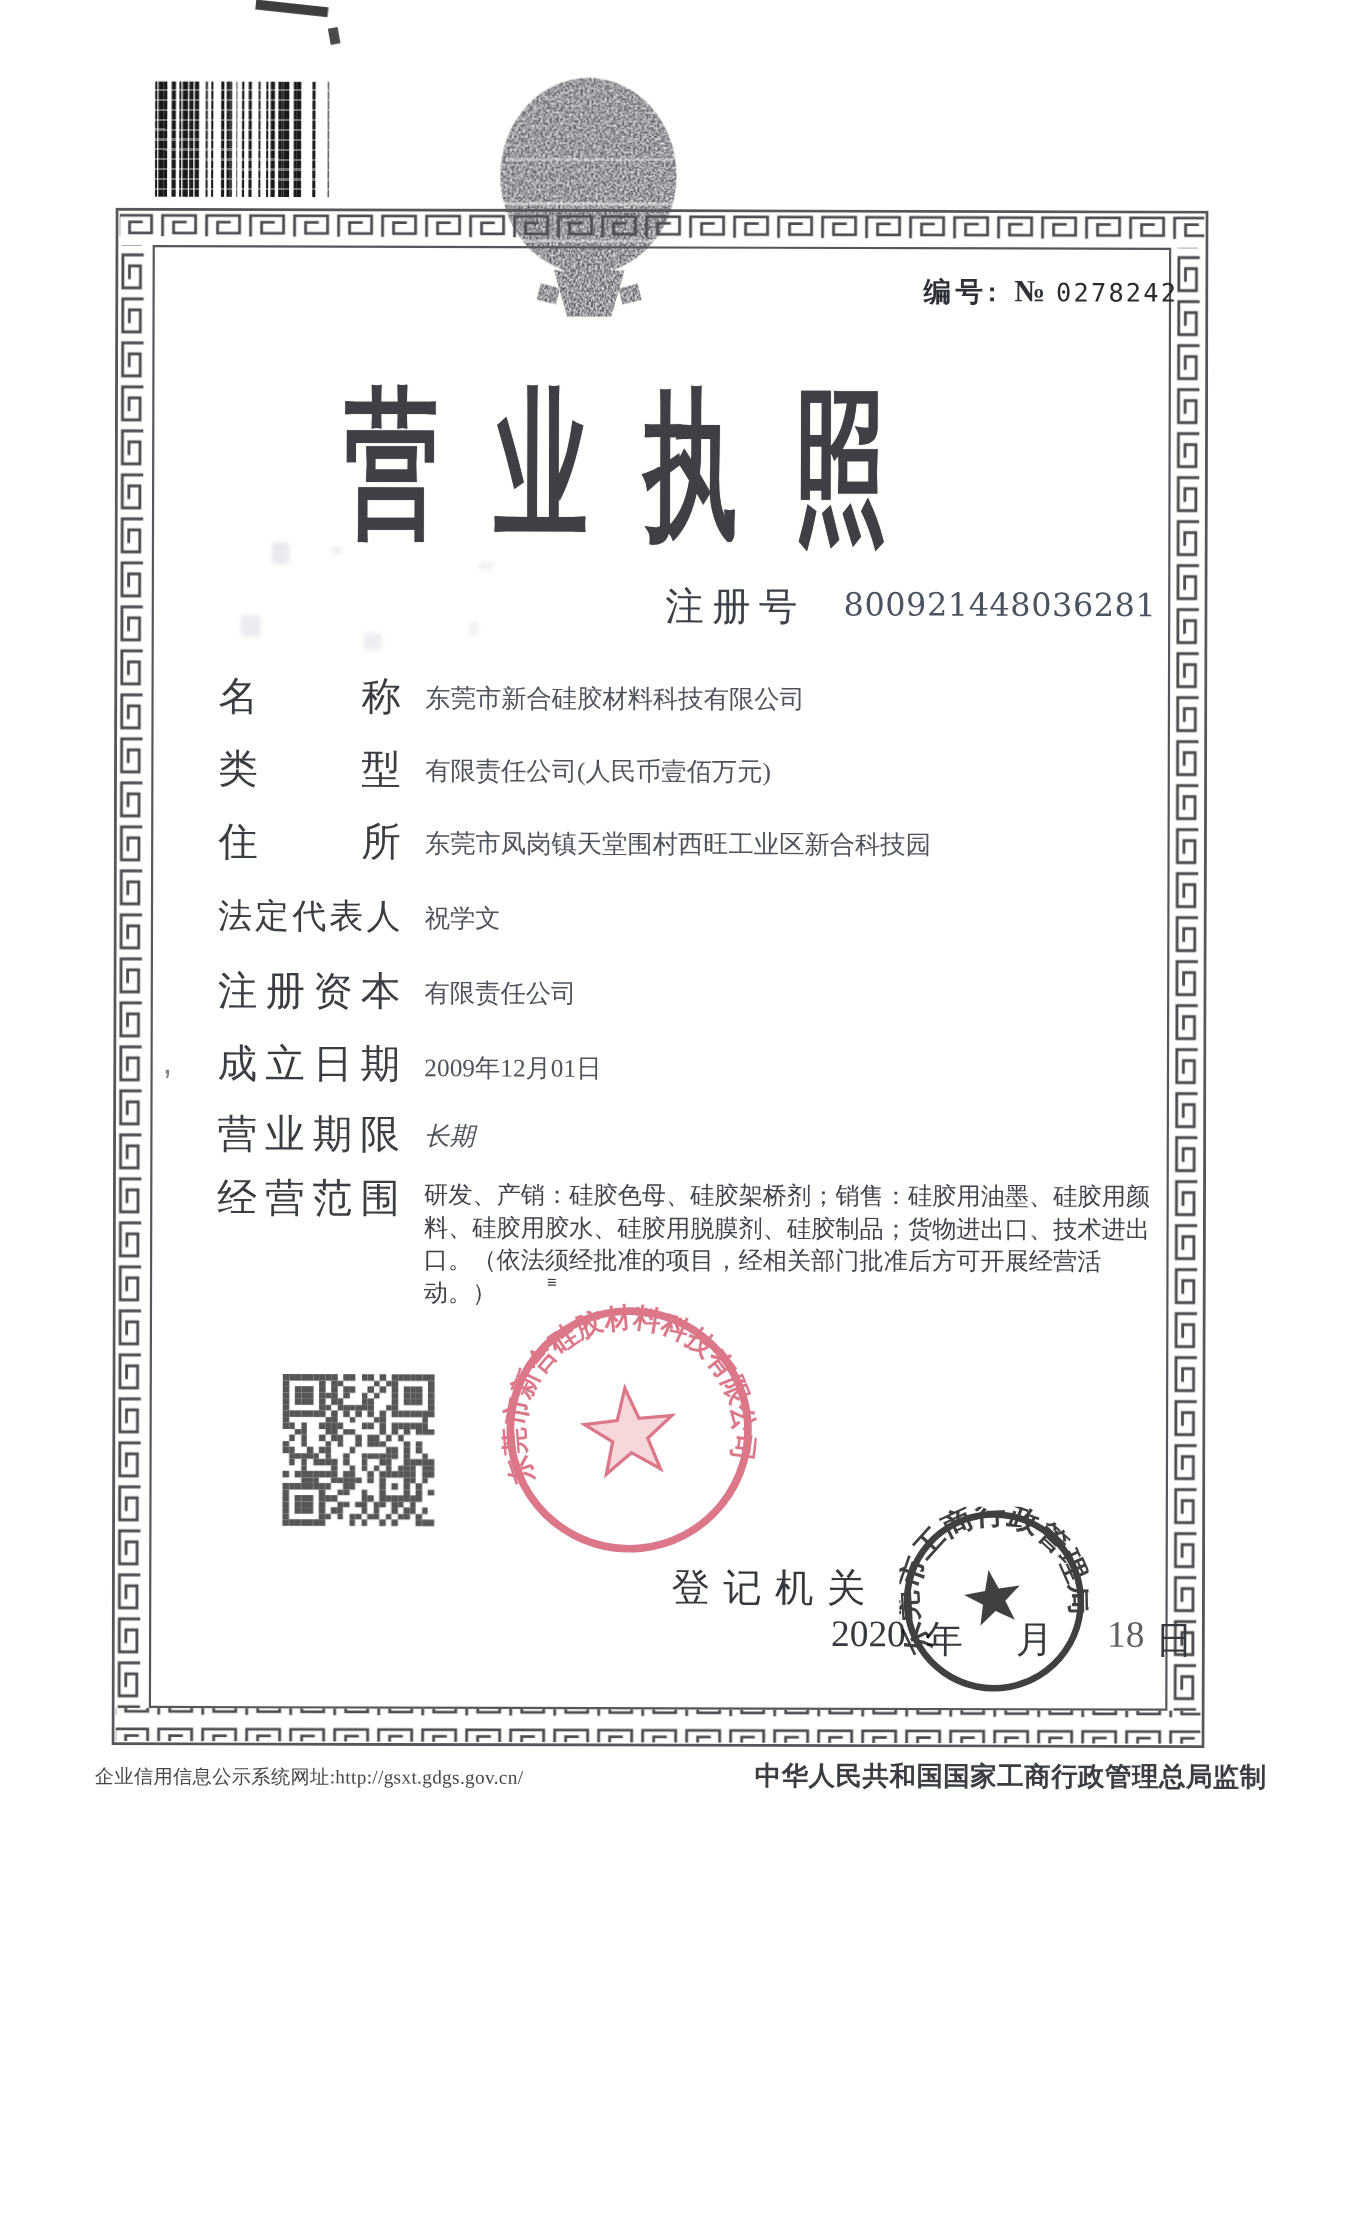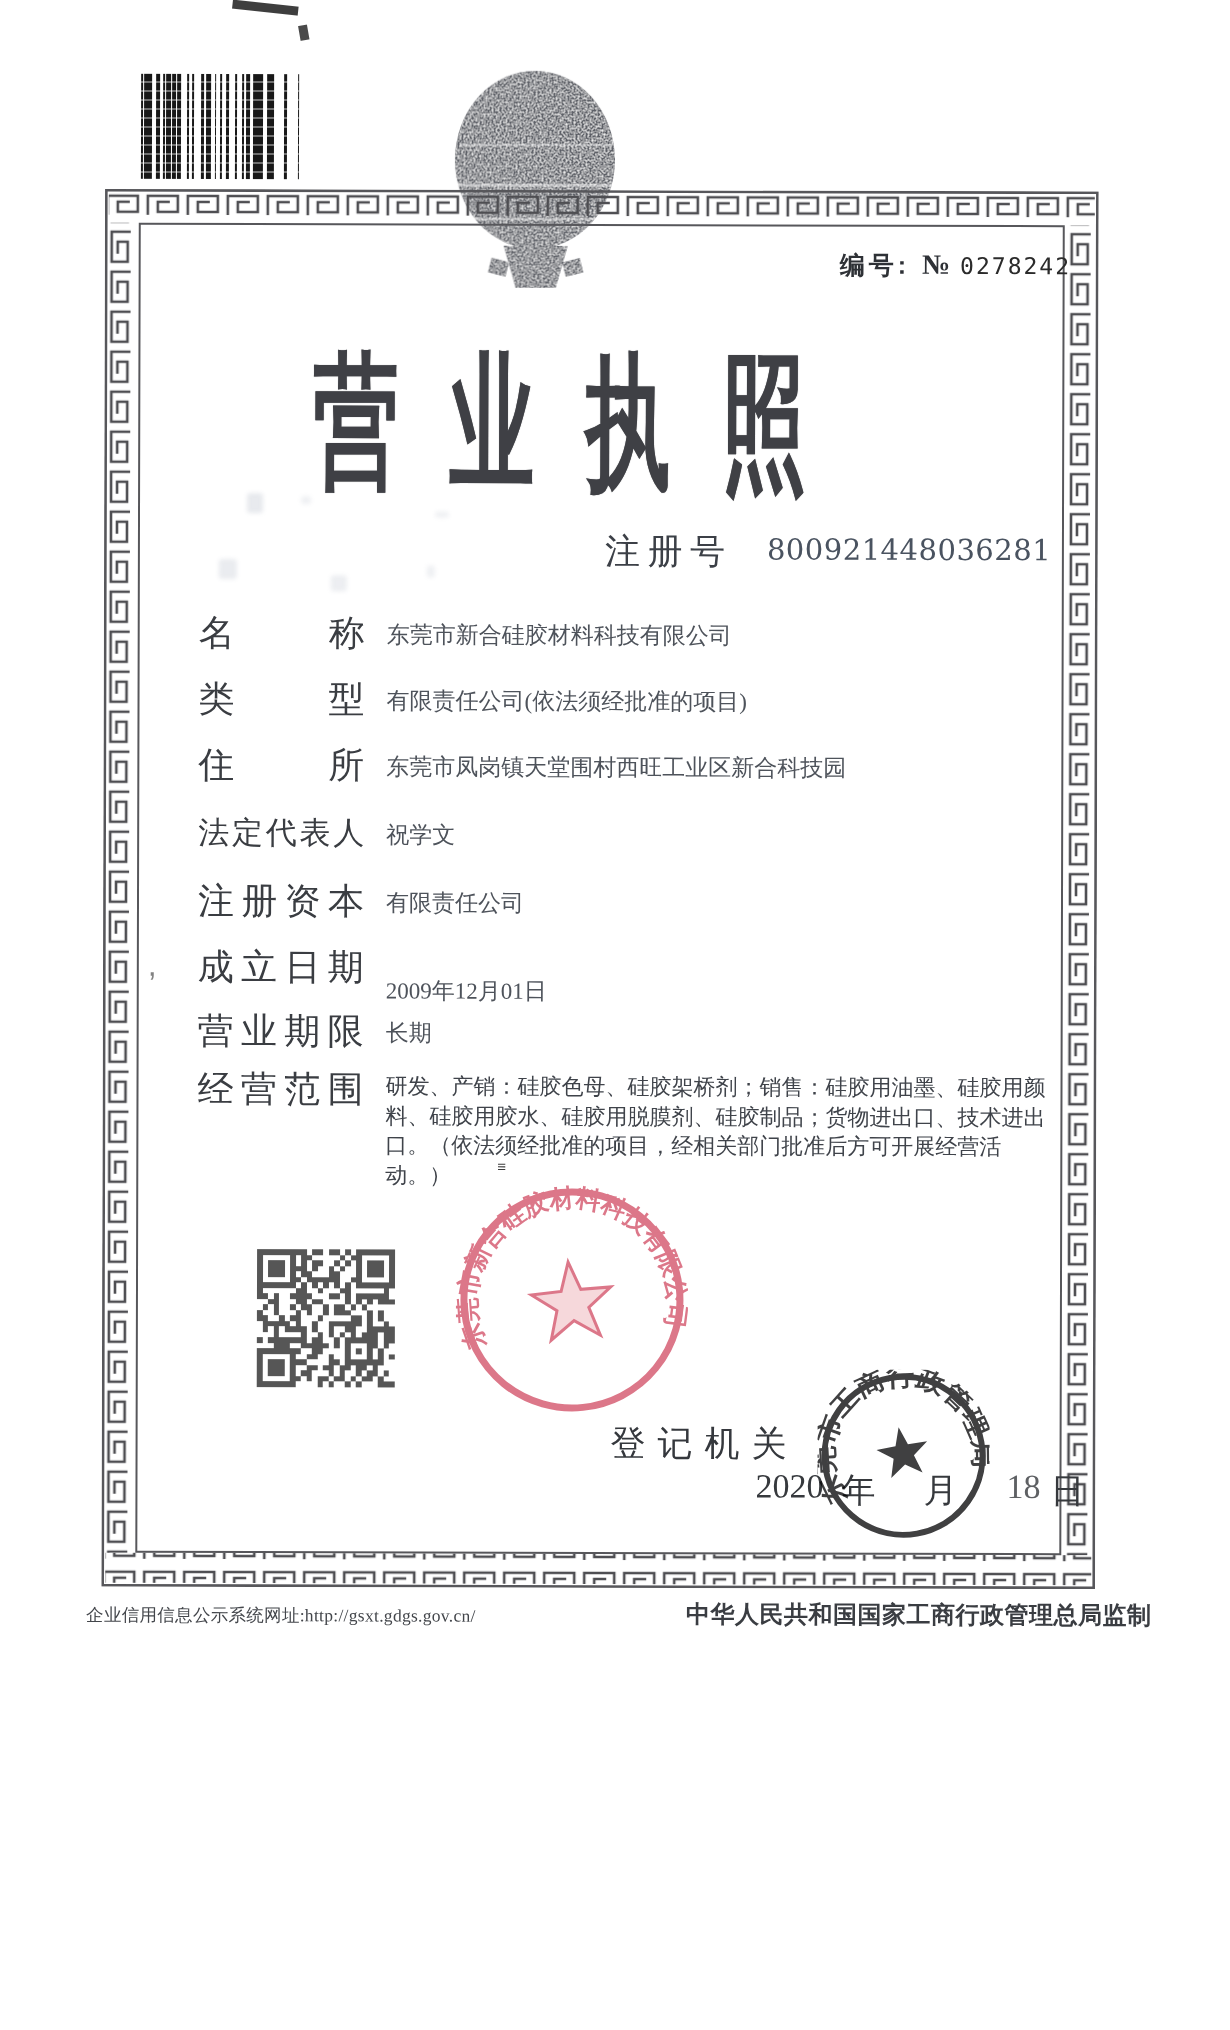--- a/index.html
+++ b/index.html
@@ -213,21 +213,21 @@
         <span>名</span>
         <span>称</span>
       </div>
     <div class="fvalue" style="top:620px;">东莞市新合硅胶材料科技有限公司</div>
   </div>
   <div class="frow">
     <div class="flabel spread" style="top:676px;">
         <span>类</span>
         <span>型</span>
       </div>
-    <div class="fvalue" style="top:686px;">有限责任公司(依法须经批准的项目)</div>
+    <div class="fvalue" style="top:686px;">有限责任公司(人民币壹佰万元)</div>
   </div>
   <div class="frow">
     <div class="flabel spread" style="top:742px;">
         <span>住</span>
         <span>所</span>
       </div>
     <div class="fvalue" style="top:752px;">东莞市凤岗镇天堂围村西旺工业区新合科技园</div>
   </div>
   <div class="frow">
     <div class="flabel small spread" style="top:810px;">
@@ -248,30 +248,30 @@
       </div>
     <div class="fvalue" style="top:888px;">有限责任公司</div>
   </div>
   <div class="frow">
     <div class="flabel spread" style="top:944px;">
         <span>成</span>
         <span>立</span>
         <span>日</span>
         <span>期</span>
       </div>
-    <div class="fvalue" style="top:976px;">2009年12月01日</div>
+    <div class="fvalue" style="top:956px;">2009年12月01日</div>
   </div>
   <div class="frow">
     <div class="flabel spread" style="top:1008px;">
         <span>营</span>
         <span>业</span>
         <span>期</span>
         <span>限</span>
       </div>
-    <div class="fvalue" style="top:1018px;">长期</div>
+    <div class="fvalue" style="top:1018px;font-style:italic;">长期</div>
   </div>
   <div class="frow">
     <div class="flabel spread" style="top:1066px;">
         <span>经</span>
         <span>营</span>
         <span>范</span>
         <span>围</span>
       </div>
     <div class="fvalue para" style="top:1072px;">研发、产销：硅胶色母、硅胶架桥剂；销售：硅胶用油墨、硅胶用颜料、硅胶用胶水、硅胶用脱膜剂、硅胶制品；货物进出口、技术进出口。（依法须经批准的项目，经相关部门批准后方可开展经营活动。）</div>
   </div>

